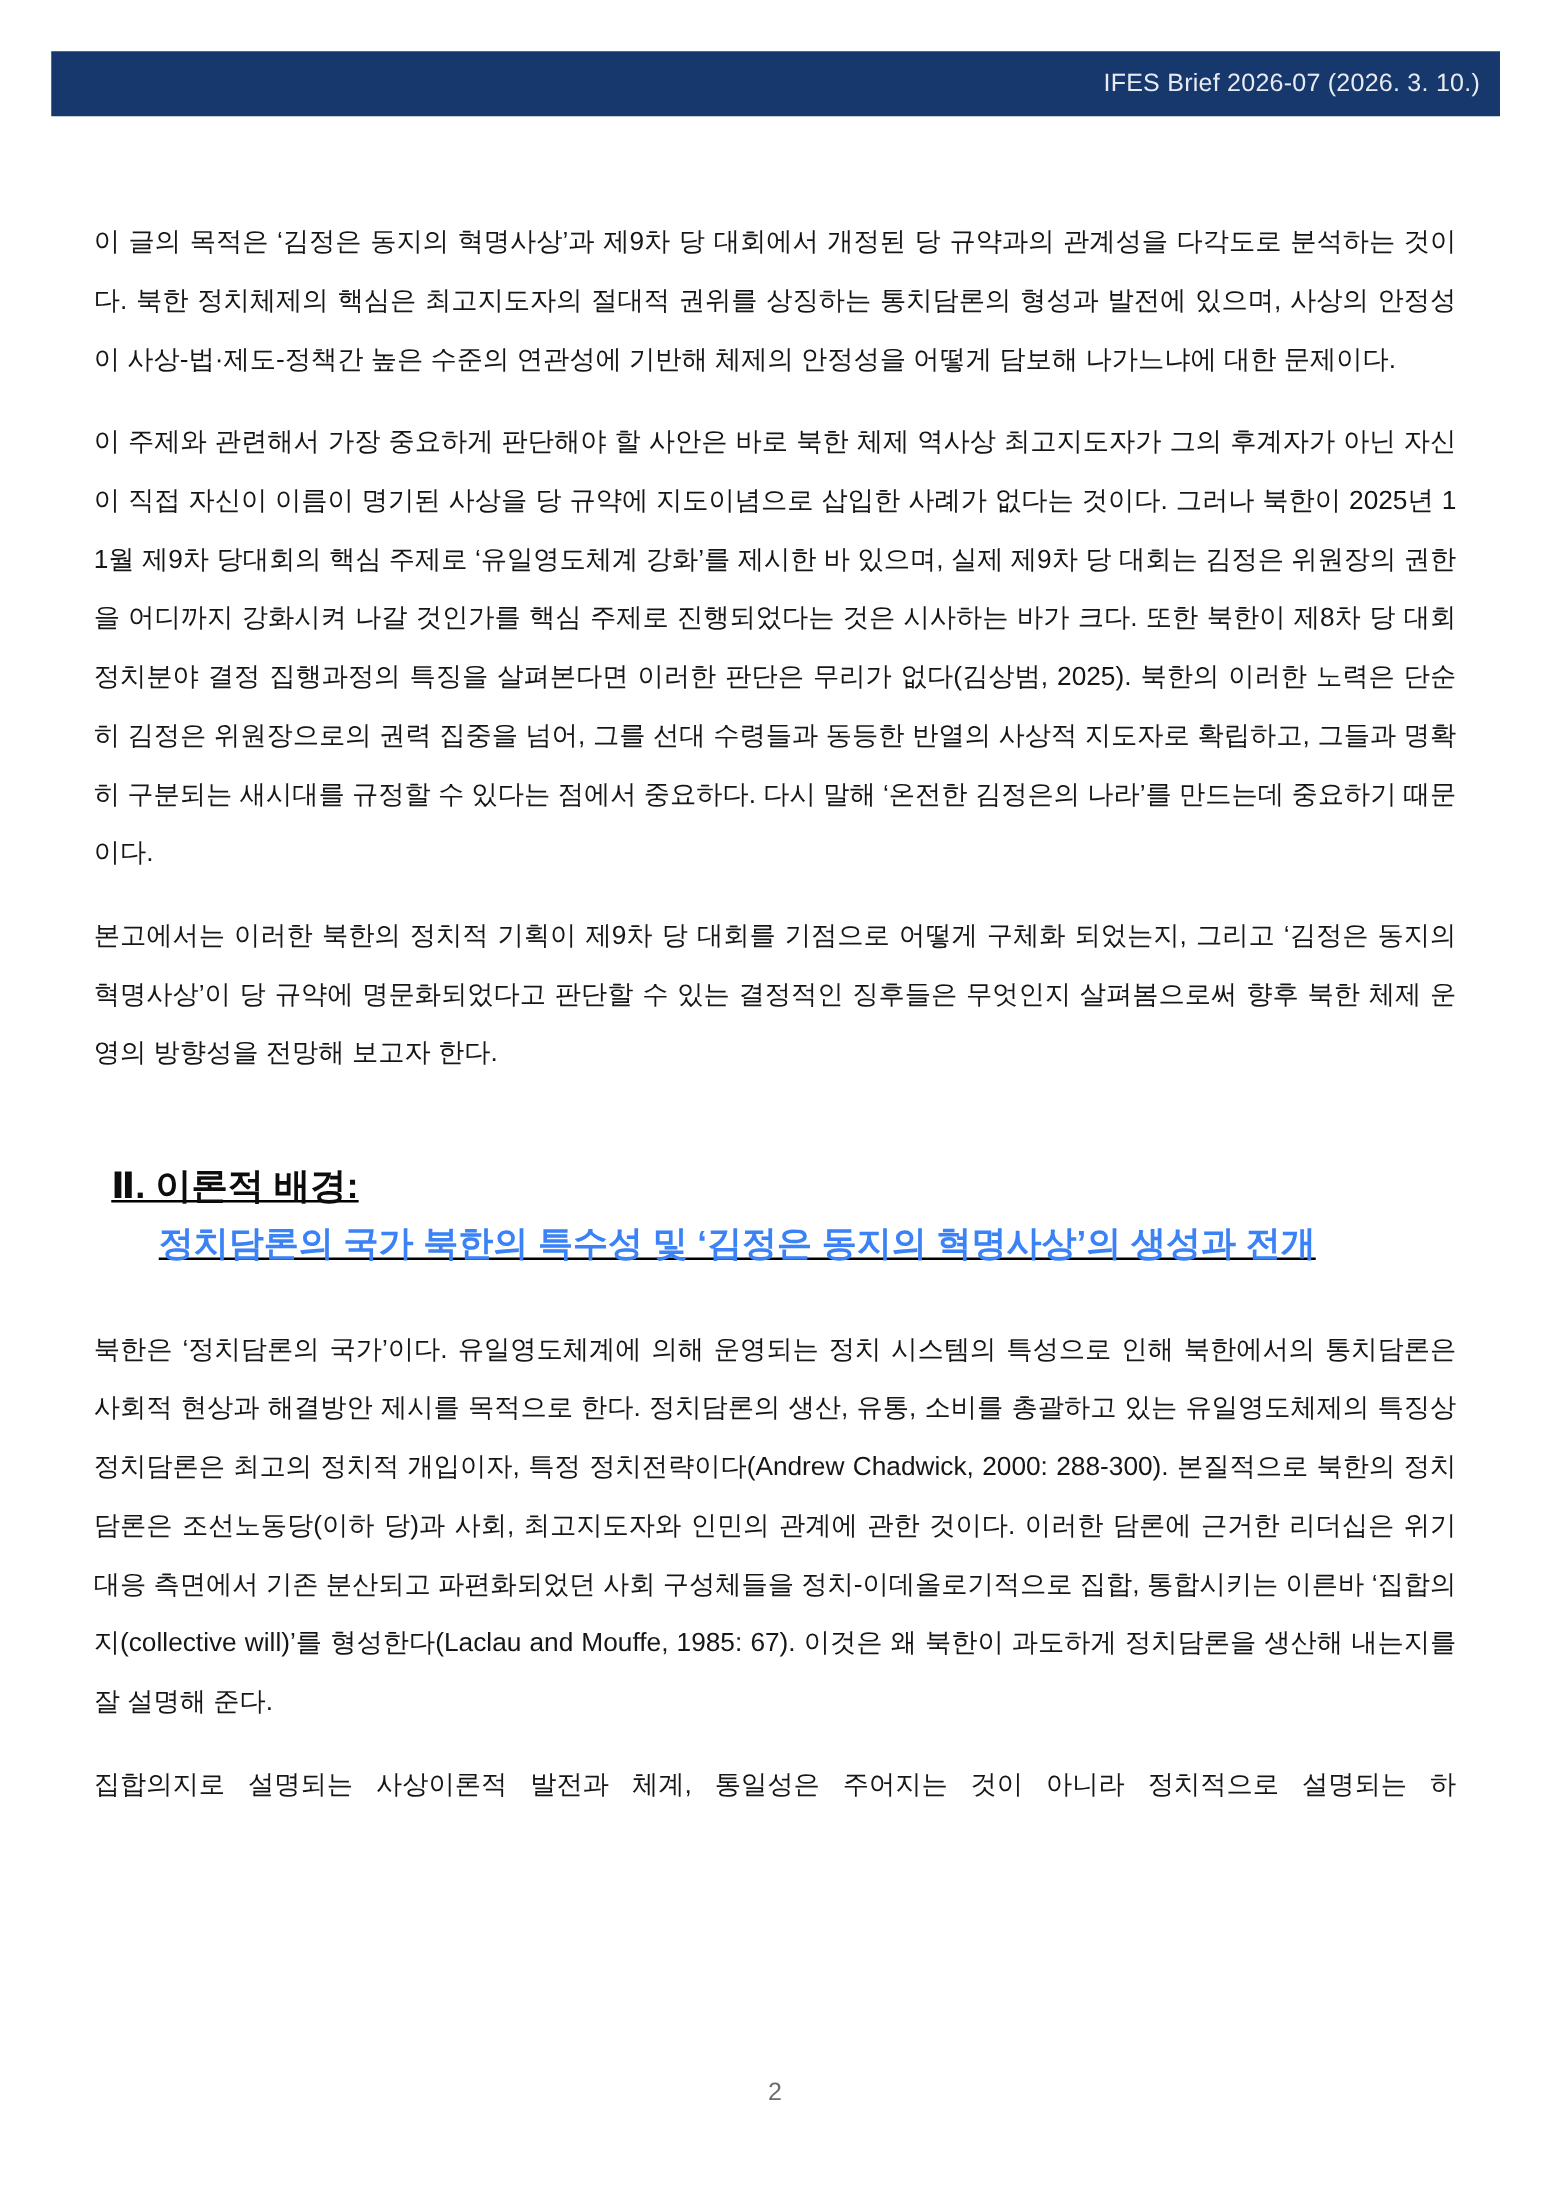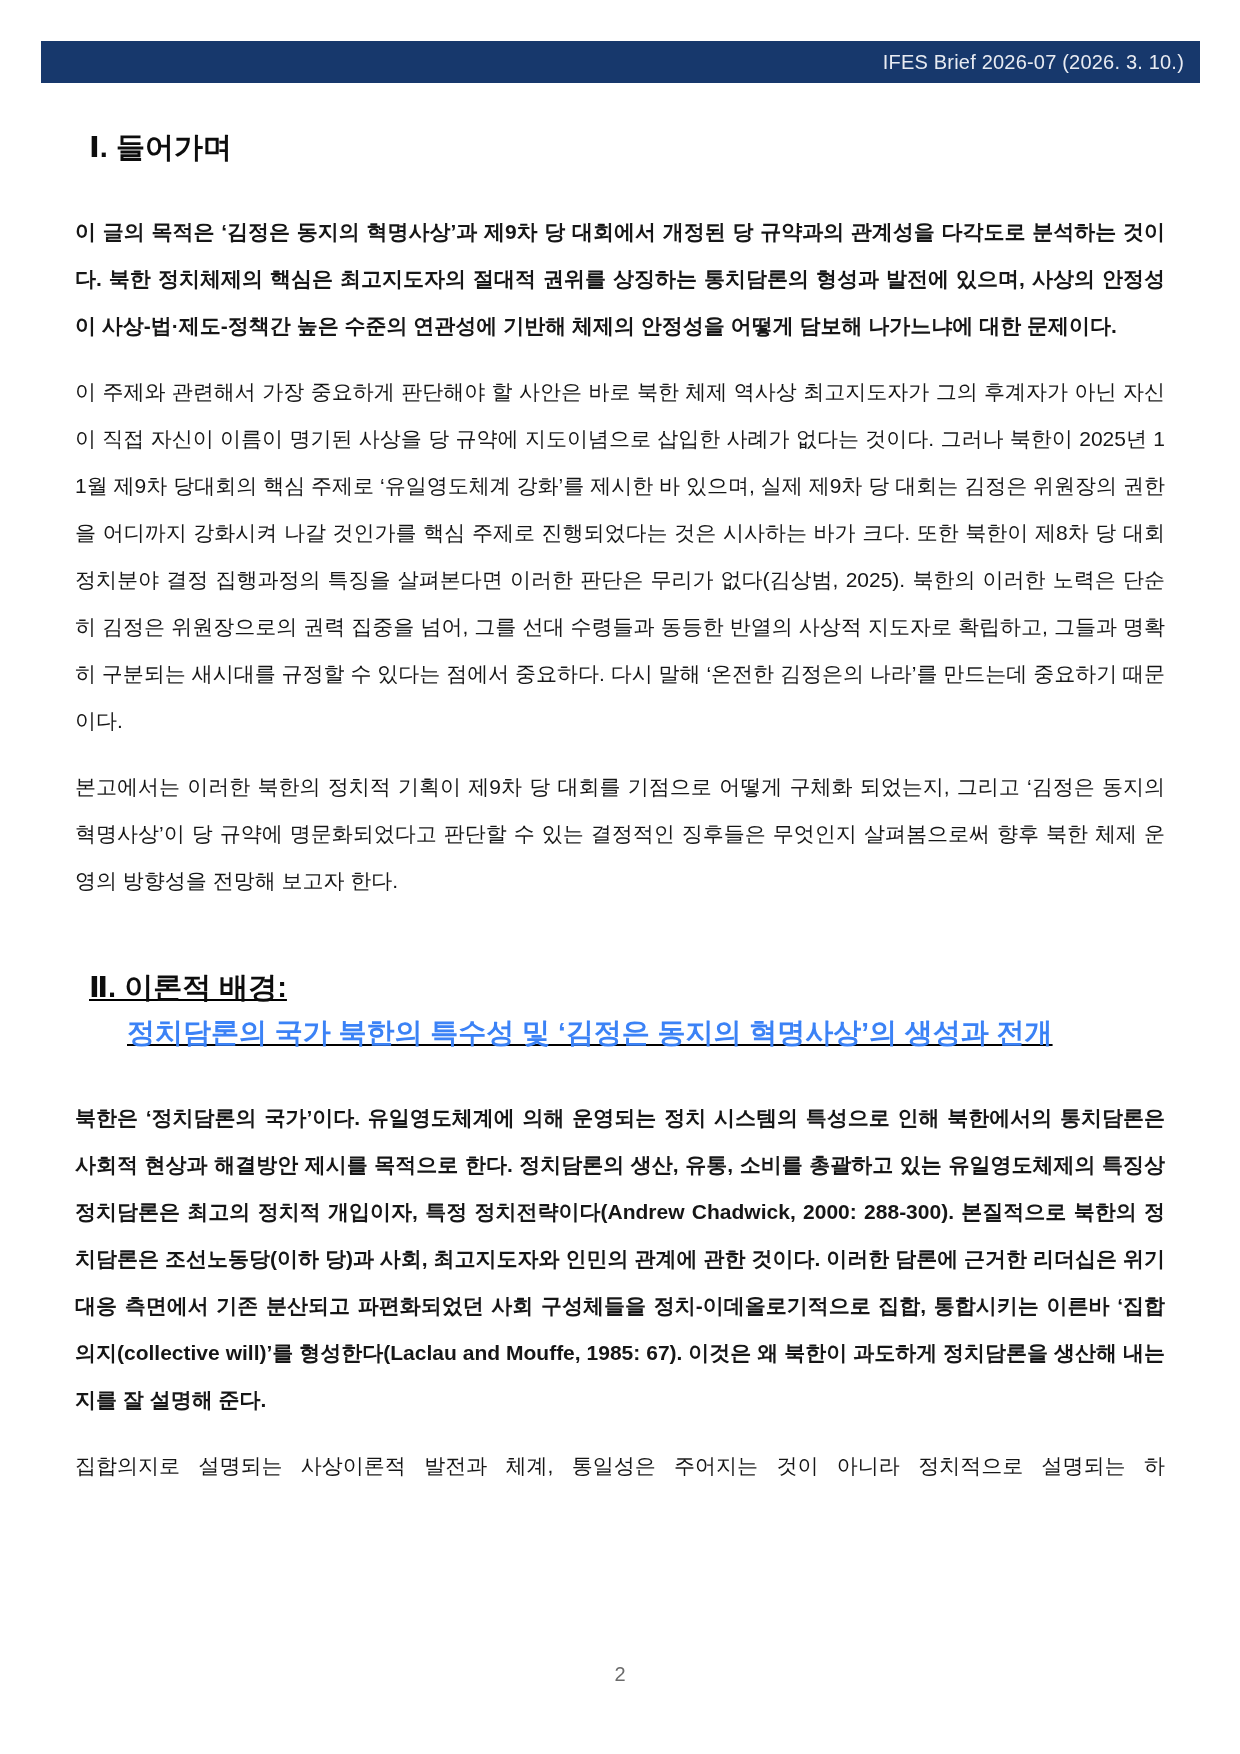--- a/index.html
+++ b/index.html
@@ -9,21 +9,21 @@
     height: 1754px;
     background: #ffffff;
     font-family: "Liberation Sans", "DejaVu Sans", sans-serif;
     overflow: hidden;
   }
   .header-bar {
     position: absolute;
     left: 41px;
     top: 41px;
     width: 1159px;
-    height: 42px;
+    height: 52px;
     background: #17386c;
     box-sizing: border-box;
     display: flex;
     align-items: center;
     justify-content: flex-end;
     padding-right: 16px;
   }
   .header-bar .brief-label {
     color: #e8ebf2;
     font-size: 20px;
@@ -51,21 +51,21 @@
     line-height: 38px;
   }
   .body-para {
     font-size: 21px;
     line-height: 47px;
     color: #161616;
     text-align: justify;
     word-break: break-all;
     margin: 0;
   }
-  .para-first { margin-top: 42px; font-weight: bold; }
+  .para-first { margin-top: 42px; }
   .para-next  { margin-top: 19px; }
   .section2-block { margin-top: 64px; text-decoration: underline; }
   .stretch { text-align-last: justify; }
   .page-footer {
     position: absolute;
     left: 0;
     bottom: 68px;
     width: 100%;
     text-align: center;
   }
@@ -78,21 +78,20 @@
 <body>
 
 <div class="page">
 
   <div class="header-bar">
     <span class="brief-label">IFES Brief 2026-07 (2026. 3. 10.)</span>
   </div>
 
   <div class="content">
 
-    <h1 class="sec-heading">Ⅰ. 들어가며</h1>
 
     <p class="body-para para-first">이 글의 목적은 ‘김정은 동지의 혁명사상’과 제9차 당 대회에서 개정된 당 규약과의 관계성을 다각도로 분석하는 것이다. 북한 정치체제의 핵심은 최고지도자의 절대적 권위를 상징하는 통치담론의 형성과 발전에 있으며, 사상의 안정성이 사상-법·제도-정책간 높은 수준의 연관성에 기반해 체제의 안정성을 어떻게 담보해 나가느냐에 대한 문제이다.</p>
 
     <p class="body-para para-next">이 주제와 관련해서 가장 중요하게 판단해야 할 사안은 바로 북한 체제 역사상 최고지도자가 그의 후계자가 아닌 자신이 직접 자신이 이름이 명기된 사상을 당 규약에 지도이념으로 삽입한 사례가 없다는 것이다. 그러나 북한이 2025년 11월 제9차 당대회의 핵심 주제로 ‘유일영도체계 강화’를 제시한 바 있으며, 실제 제9차 당 대회는 김정은 위원장의 권한을 어디까지 강화시켜 나갈 것인가를 핵심 주제로 진행되었다는 것은 시사하는 바가 크다. 또한 북한이 제8차 당 대회 정치분야 결정 집행과정의 특징을 살펴본다면 이러한 판단은 무리가 없다(김상범, 2025). 북한의 이러한 노력은 단순히 김정은 위원장으로의 권력 집중을 넘어, 그를 선대 수령들과 동등한 반열의 사상적 지도자로 확립하고, 그들과 명확히 구분되는 새시대를 규정할 수 있다는 점에서 중요하다. 다시 말해 ‘온전한 김정은의 나라’를 만드는데 중요하기 때문이다.</p>
 
     <p class="body-para para-next">본고에서는 이러한 북한의 정치적 기획이 제9차 당 대회를 기점으로 어떻게 구체화 되었는지, 그리고 ‘김정은 동지의 혁명사상’이 당 규약에 명문화되었다고 판단할 수 있는 결정적인 징후들은 무엇인지 살펴봄으로써 향후 북한 체제 운영의 방향성을 전망해 보고자 한다.</p>
 
     <div class="section2-block">
       <h1 class="sec-heading">Ⅱ. 이론적 배경:</h1>
       <div class="sec-heading-line2">정치담론의 국가 북한의 특수성 및 ‘김정은 동지의 혁명사상’의 생성과 전개</div>

